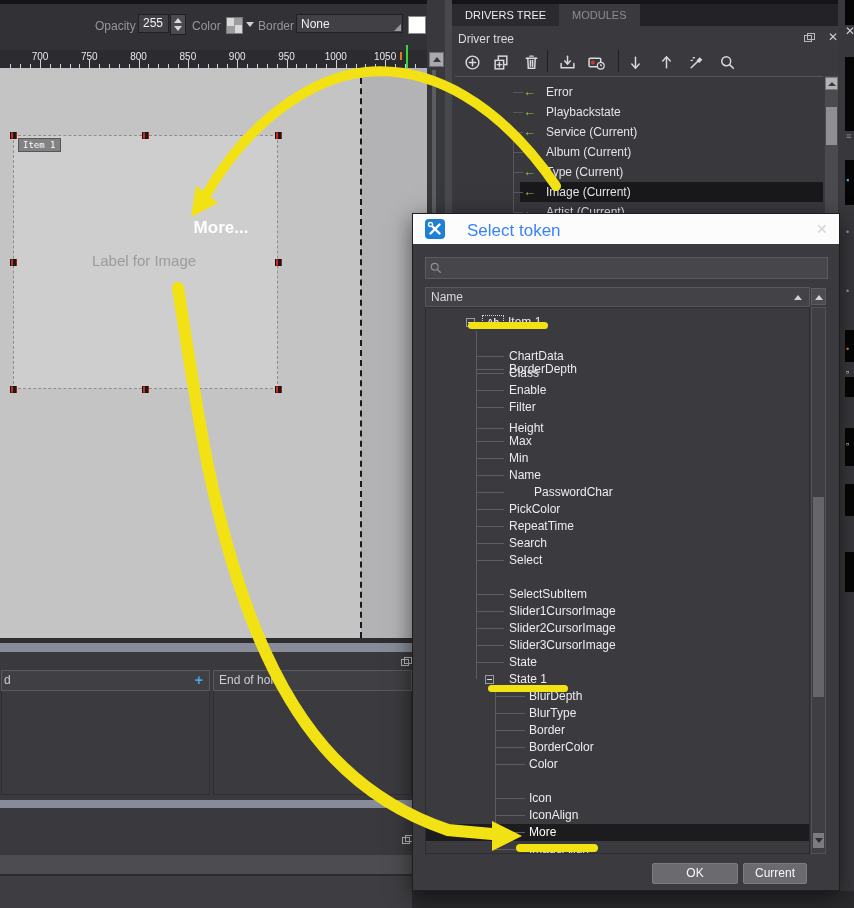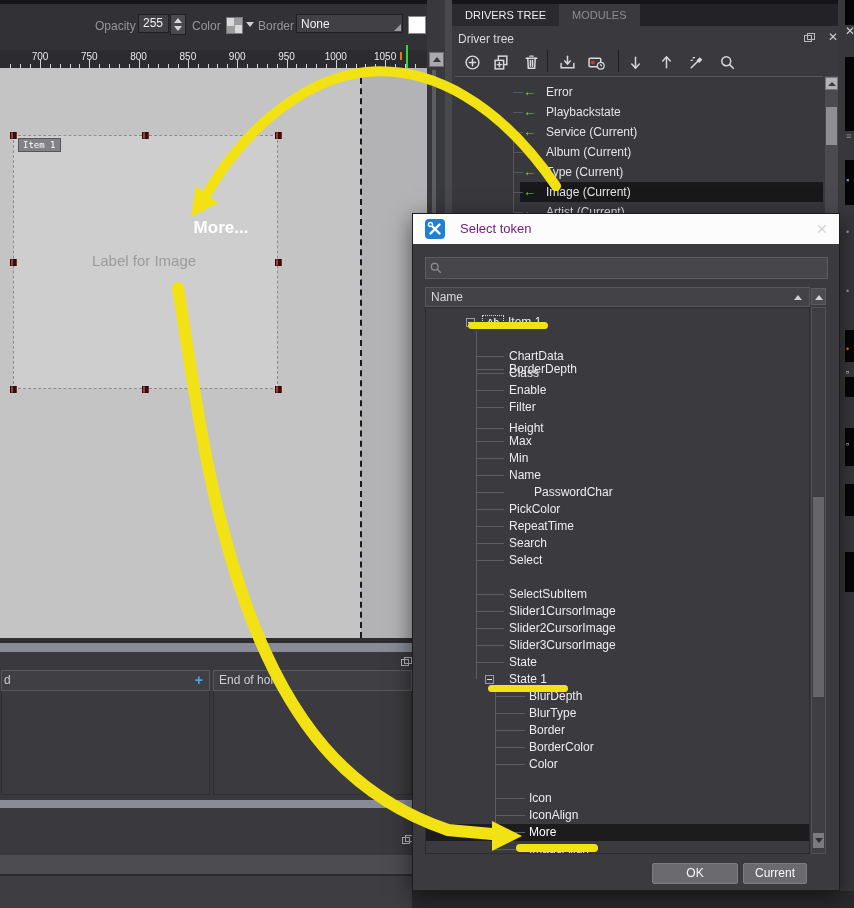--- a/index.html
+++ b/index.html
@@ -88,21 +88,21 @@
   #tl-plus{position:absolute;right:6px;top:0;color:#45a7e8;font-size:14px;font-weight:bold}
   #lower-panel{left:0;top:808px;width:412px;height:100px;background:#3a3a3e}
   #lower-band{position:absolute;left:0;top:47px;width:412px;height:19px;background:#4d4d51;border-bottom:2px solid #2c2c2f}
   #lower-rest{position:absolute;left:0;top:68px;width:412px;height:32px;background:#3e3e42}
   #below-dialog{left:412px;top:891px;width:442px;height:17px;background:#2a2a2d}
 
   
   #dialog{left:412px;top:213px;width:428px;height:678px;background:#3b3b3f;border:1px solid #1e1e21;box-sizing:border-box;
           box-shadow:0 6px 22px rgba(0,0,0,.55);z-index:5}
   #dlg-titlebar{position:absolute;left:0;top:0;width:100%;height:30px;background:#fcfcfc}
-  #dlg-title{position:absolute;left:47px;top:7px;font-size:13px;color:#701a75}
+  #dlg-title{position:absolute;left:54px;top:7px;font-size:17px;color:#3b82f6}
   #dlg-icon{position:absolute;left:12px;top:5px;width:20px;height:20px}
   #dlg-close{position:absolute;left:403px;top:7px;color:#d2d2d4;font-size:14px}
   #dlg-search{position:absolute;left:12px;top:43px;width:403px;height:22px;background:#47474b;border:1px solid #5c5c60;box-sizing:border-box}
   #dlg-search input{position:absolute;left:22px;top:1px;width:370px;height:18px;background:transparent;border:none;outline:none;color:#e8e8ea;font-size:12px;font-family:"Liberation Sans",sans-serif}
   #dlg-search svg{position:absolute;left:4px;top:4px}
   #dlg-colhdr{position:absolute;left:12px;top:73px;width:385px;height:20px;background:#434347;border:1px solid #58585c;box-sizing:border-box;color:#d8d8da;font-size:12px;line-height:18px;padding-left:5px}
   #dlg-sort{position:absolute;right:7px;top:7px;width:0;height:0;border-left:4px solid transparent;border-right:4px solid transparent;border-bottom:5px solid #d0d0d3}
   .sb-btn{position:absolute;background:#4c4c50;border:1px solid #5c5c60;box-sizing:border-box}
   .sb-btn:after{content:"";position:absolute;left:3px}
   #dlg-sb-up{left:398px;top:74px;width:15px;height:17px}

